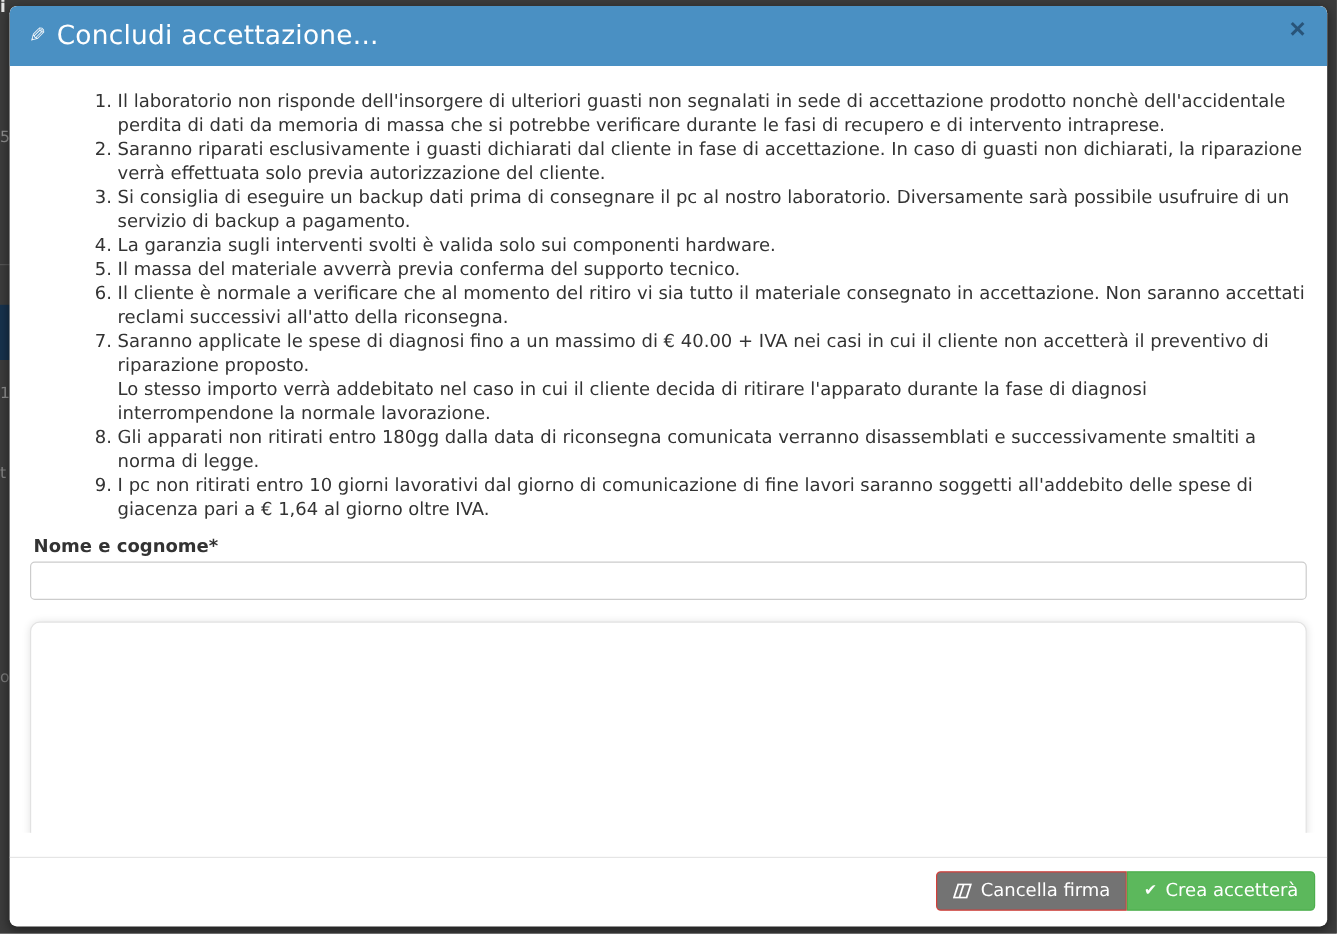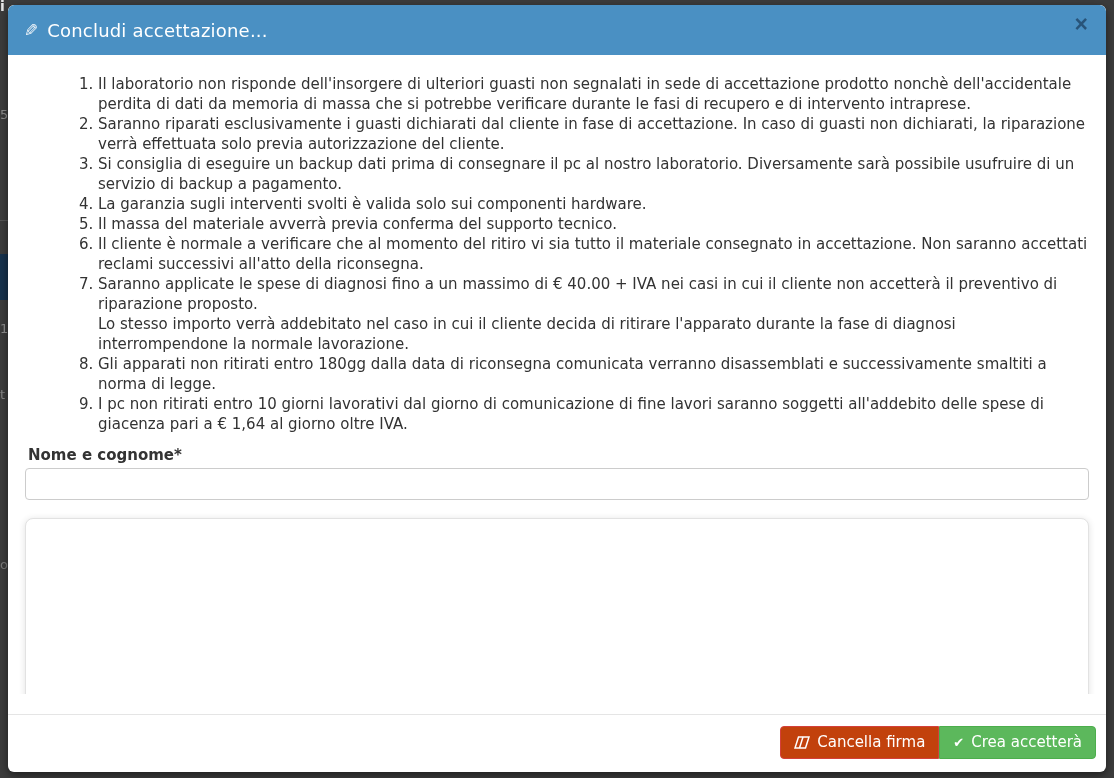--- a/index.html
+++ b/index.html
@@ -61,21 +61,21 @@
     color:#ffffff;
   }
   .pencil-icon {
     display:inline-block;
     transform:scaleX(-1);
     font-size:17px;
     margin-right:9px;
     color:#f2f6fa;
   }
   .modal-title {
-    font-size:18px;
+    font-size:22px;
     font-weight:400;
     letter-spacing:.2px;
   }
   .close-btn {
     margin-left:auto;
     background:none;
     border:none;
     font-size:23px;
     font-weight:bold;
     line-height:1;
@@ -143,21 +143,21 @@
     gap:7px;
     border:1px solid transparent;
     font-family:"DejaVu Sans","Liberation Sans",sans-serif;
     font-size:15px;
     color:#ffffff;
     padding:7px 13px;
     line-height:17px;
     cursor:pointer;
   }
   .btn-danger {
-    background:#c2410c;
+    background:#737373;
     border-color:#d43f3a;
     border-radius:4px 0 0 4px;
   }
   .btn-success {
     background:#5cb85c;
     border-color:#4cae4c;
     border-radius:0 4px 4px 0;
   }
   .check-icon { font-size:13px; line-height:1; }
   .eraser-icon svg { display:block; }

